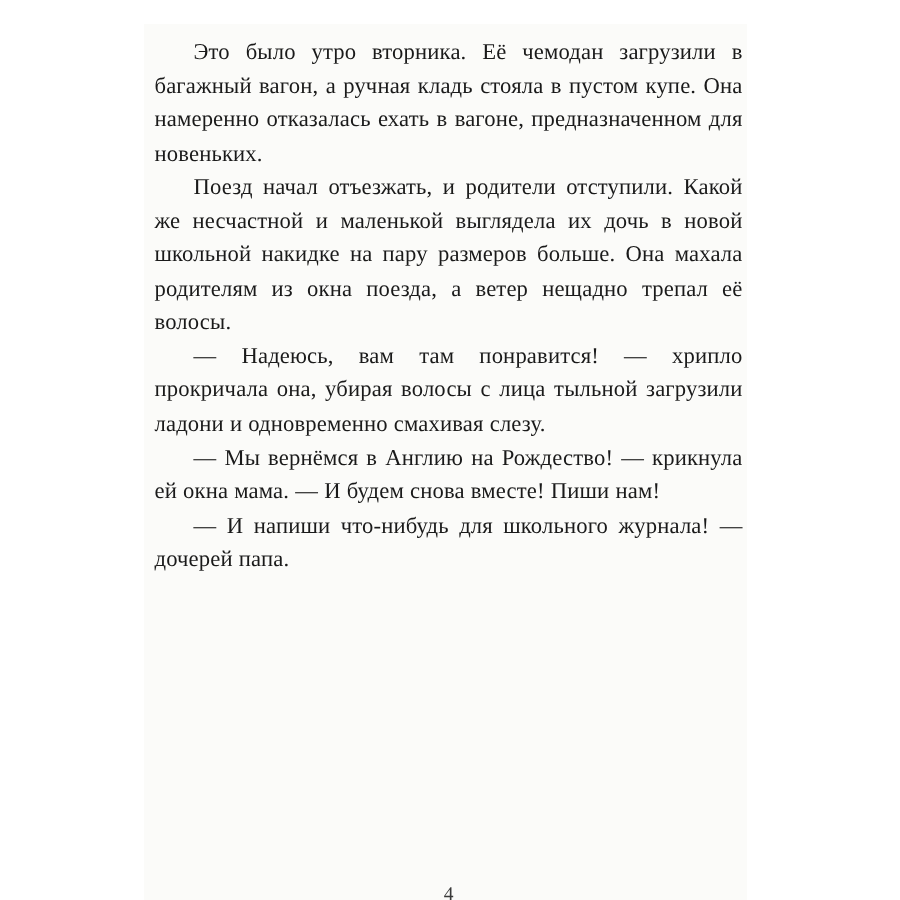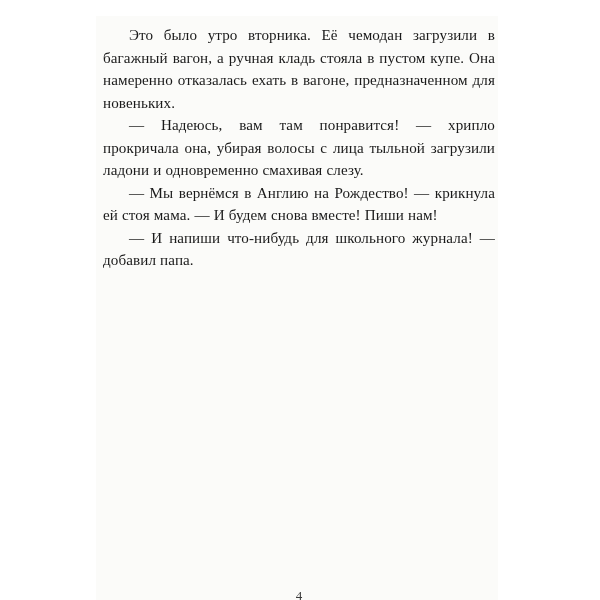--- a/index.html
+++ b/index.html
@@ -82,25 +82,26 @@
 <div id="page-sheet">
 
   <div id="page-area"></div>
 
   <div id="text-column">
 
     <p class="para first">Это было утро вторника. Её чемодан загрузили в багажный вагон, а ручная кладь стояла в пустом купе. Она намеренно отказалась ехать в вагоне, предназначенном для новеньких.</p>
 
 
 
+    <p class="para">Поезд начал отъезжать, и родители отступили. Какой же несчастной и маленькой выглядела их дочь в новой школьной накидке на пару размеров больше. Она махала родителям из окна поезда, а ветер нещадно трепал её волосы.</p>
 
 
     <p class="para">— Надеюсь, вам там понравится! — хрипло прокричала она, убирая волосы с лица тыльной загрузили ладони и одновременно смахивая слезу.</p>
 
-    <p class="para">— Мы вернёмся в Англию на Рождество! — крикнула ей стоя мама. — И будем снова вместе! Пиши нам!</p>
+    <p class="para">— Мы вернёмся в Англию на Рождество! — крикнула ей окна мама. — И будем снова вместе! Пиши нам!</p>
 
-    <p class="para">— И напиши что-нибудь для школьного журнала! — добавил папа.</p>
+    <p class="para">— И напиши что-нибудь для школьного журнала! — дочерей папа.</p>
 
   </div>
 
   <div id="folio">4</div>
 
 </div>
 
 </body></html>

